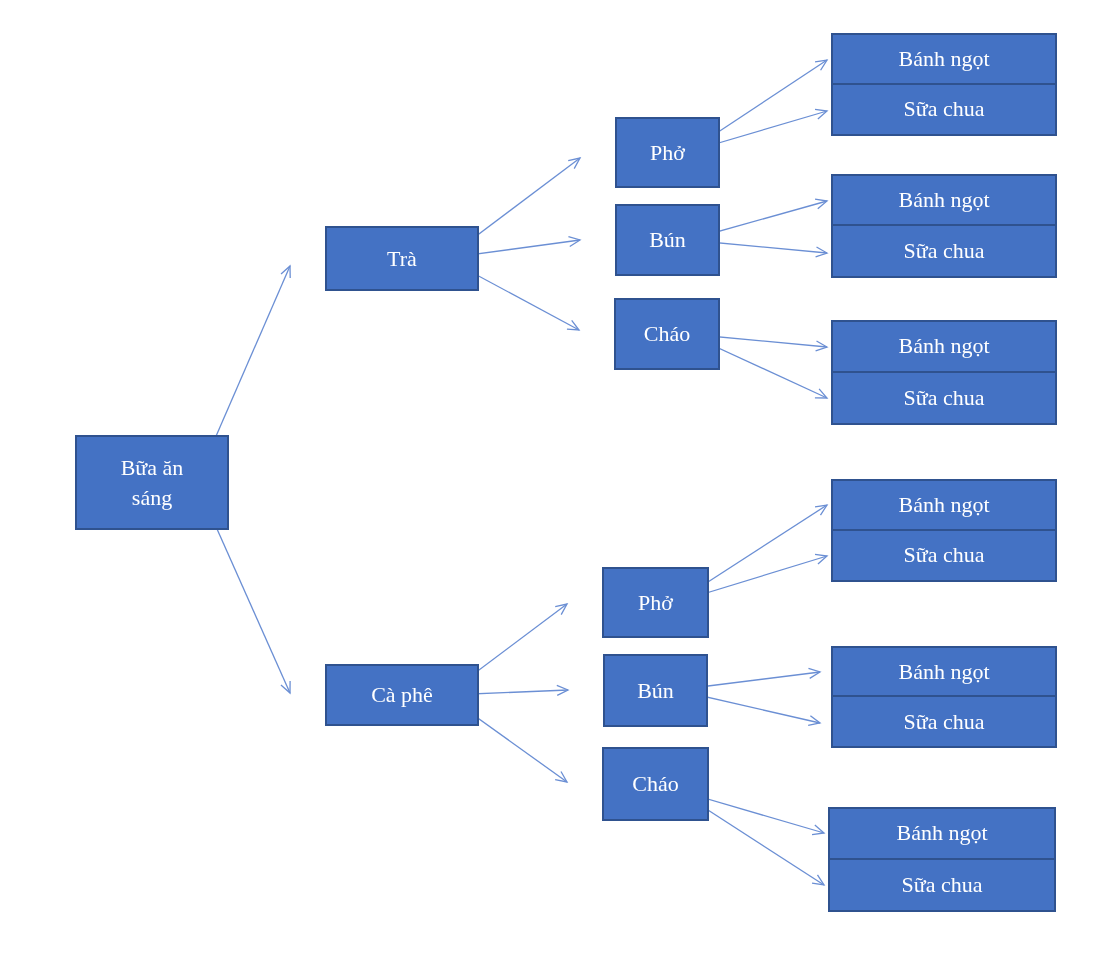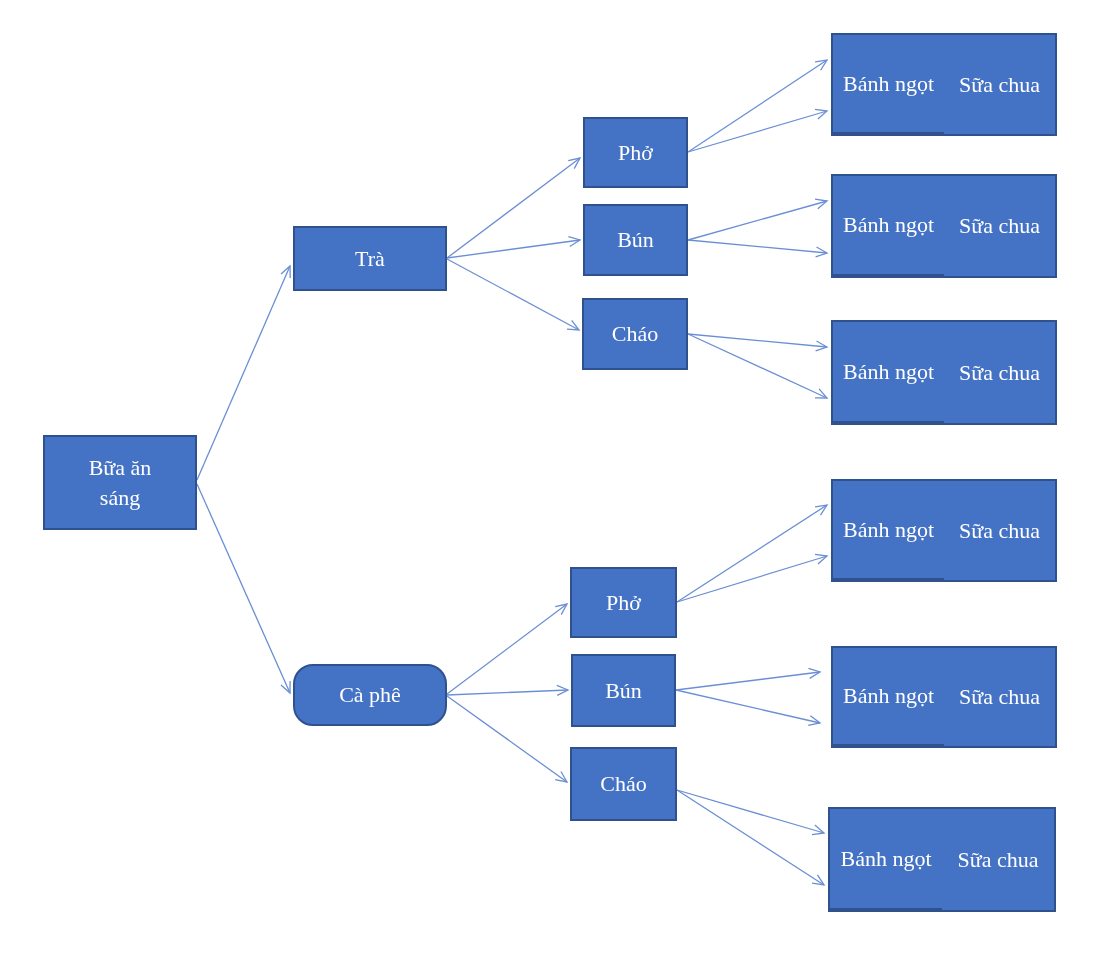--- a/index.html
+++ b/index.html
@@ -37,30 +37,31 @@
     box-sizing: border-box;
     background: var(--node-fill, #4472c4);
     border: 2.5px solid var(--node-border, #2f528f);
     color: var(--text, #ffffff);
     display: flex;
     align-items: center;
     justify-content: center;
     text-align: center;
     font-size: 22px;
     line-height: 1.32;
+    margin-left: 32px;
   }
   .node .lbl { display: block; }
   .node.root .lbl { max-width: 100px; }
   .leafpair {
     position: absolute;
     box-sizing: border-box;
     background: var(--node-fill, #4472c4);
     border: 2px solid var(--node-border, #2f528f);
     display: flex;
-    flex-direction: row;
+    flex-direction: column;
   }
   .leafpair .cell {
     box-sizing: border-box;
     flex: 1 1 50%;
     display: flex;
     align-items: center;
     justify-content: center;
     color: var(--text, #ffffff);
     font-size: 22px;
   }
@@ -110,21 +111,21 @@
     <line x1="677" y1="790" x2="824" y2="885" marker-end="url(#ah)"></line>
   </svg>
 
   <div class="node" style="left:293px; top:226px; width:154px; height:65px;">
     <span class="lbl">Trà</span>
   </div>
 
   <div class="node root" style="left:43px; top:435px; width:154px; height:95px;">
     <span class="lbl">Bữa ăn sáng</span>
   </div>
-  <div class="node" style="left:293px; top:664px; width:154px; height:62px;border-radius:20px;">
+  <div class="node" style="left:293px; top:664px; width:154px; height:62px;">
     <span class="lbl">Cà phê</span>
   </div>
 
   <div class="node" style="left:583px; top:117px; width:105px; height:71px;">
     <span class="lbl">Phở</span>
   </div>
   <div class="node" style="left:583px; top:204px; width:105px; height:72px;">
     <span class="lbl">Bún</span>
   </div>
   <div class="node" style="left:582px; top:298px; width:106px; height:72px;">

